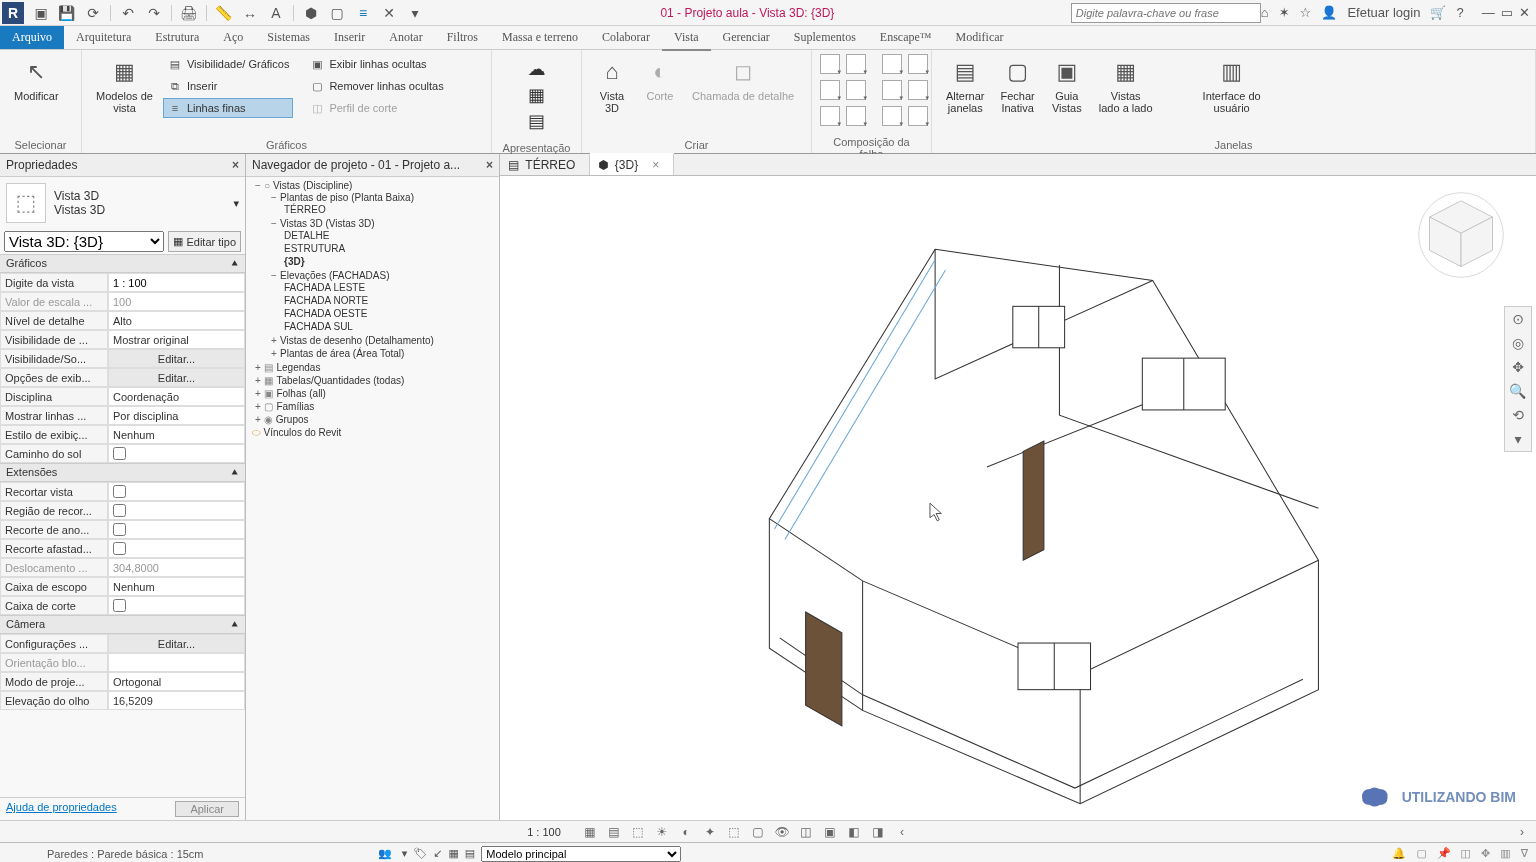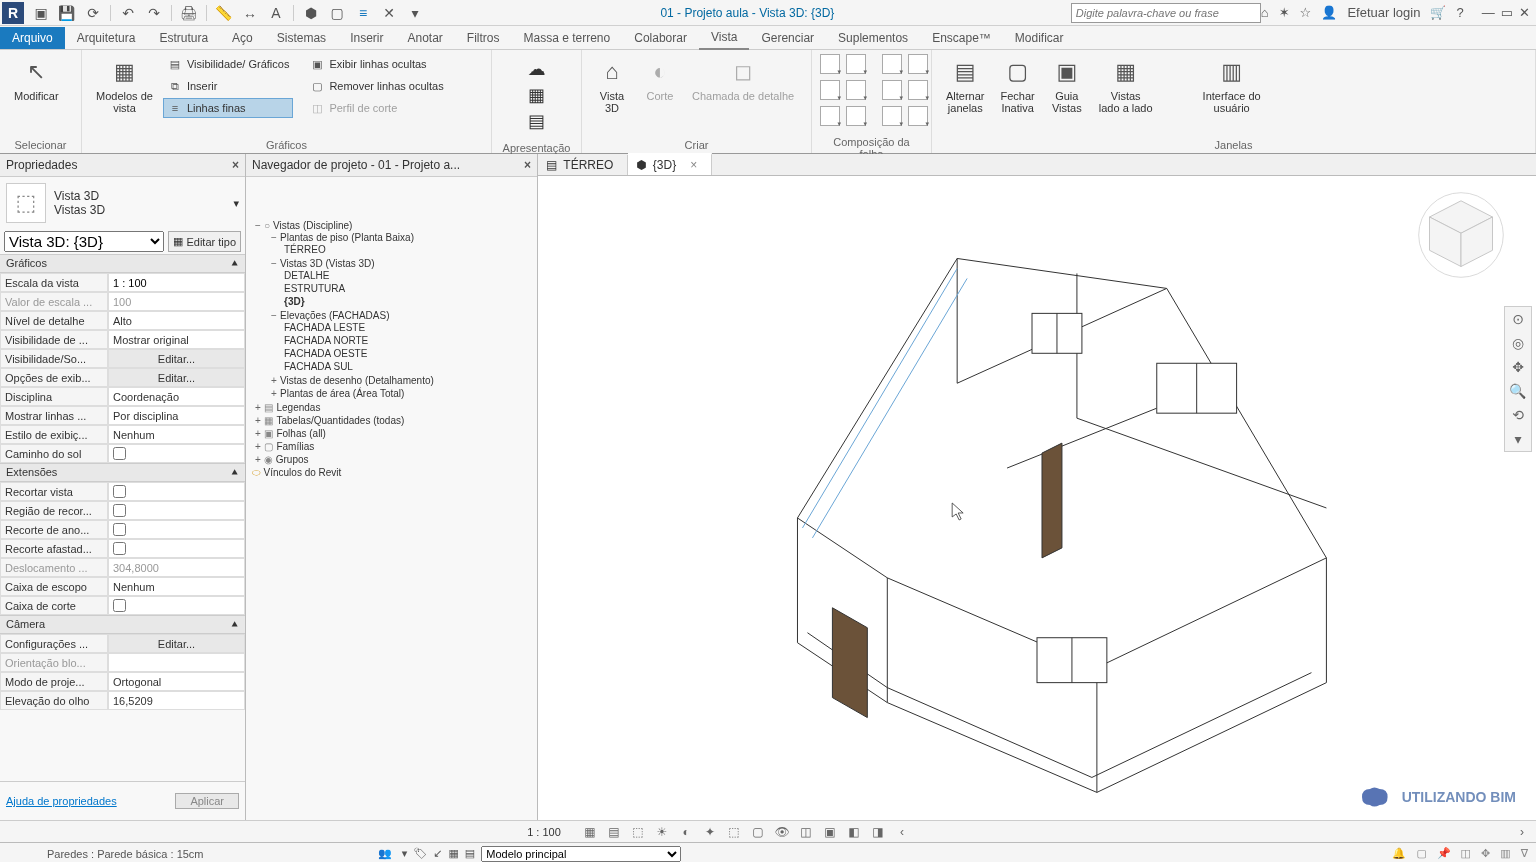--- a/index.html
+++ b/index.html
@@ -3,28 +3,28 @@
 <meta charset="utf-8">
 <style>
 * { box-sizing: border-box; margin: 0; padding: 0; }
 body { font-family: "Segoe UI", Arial, sans-serif; font-size: 11px; background: #f0f0f0; color: #333; width: 1536px; height: 862px; overflow: hidden; }
 
 .titlebar { height: 26px; background: #f5f5f5; display: flex; align-items: center; border-bottom: 1px solid #d0d0d0; }
 .logo { width: 22px; height: 22px; background: #2b4a7a; color: #fff; font-weight: bold; font-size: 14px; display: flex; align-items: center; justify-content: center; margin-left: 2px; }
 .qat { display: flex; align-items: center; gap: 8px; margin-left: 8px; }
 .qat-item { width: 18px; height: 18px; display: flex; align-items: center; justify-content: center; color: #555; font-size: 14px; cursor: pointer; }
 .qat-sep { width: 1px; height: 16px; background: #ccc; }
-.title-center { flex: 1; text-align: center; color: #0369a1; font-size: 12px; }
+.title-center { flex: 1; text-align: center; color: #be185d; font-size: 12px; }
 .search-box { width: 190px; height: 20px; border: 1px solid #999; background: #fff; padding: 0 4px; font-style: italic; color: #999; font-size: 11px; }
 .title-right { display: flex; align-items: center; gap: 10px; margin-right: 6px; }
 .title-right span { color: #555; cursor: pointer; font-size: 13px; }
 .login-txt { font-size: 12px; }
 .win-ctrl { display: flex; gap: 6px; margin-left: 8px; }
 
-.ribbon-tabs { height: 24px; background: #f5f5f5; display: flex; align-items: center; border-bottom: 1px solid #ccc; }
+.ribbon-tabs { height: 24px; background: #f5f5f5; display: flex; align-items: flex-start; border-bottom: 1px solid #ccc; font-family: Liberation Serif, serif; }
 .ribbon-tab { padding: 4px 12px; font-size: 12px; color: #555; cursor: pointer; }
 .ribbon-tab.active { background: #1a7abf; color: #fff; }
 .ribbon-tab.bold { font-weight: 500; border-bottom: 2px solid #888; }
 
 .ribbon { height: 104px; background: #f5f5f5; border-bottom: 1px solid #999; display: flex; }
 .ribbon-panel { border-right: 1px solid #ddd; padding: 4px 8px 2px 8px; display: flex; flex-direction: column; }
 .ribbon-panel-body { flex: 1; display: flex; align-items: flex-start; gap: 4px; }
 .ribbon-panel-label { text-align: center; font-size: 11px; color: #666; margin-top: 10px; }
 .big-btn { display: flex; flex-direction: column; align-items: center; gap: 2px; padding: 2px 6px; cursor: pointer; }
 .big-btn .ico { width: 32px; height: 32px; display: flex; align-items: center; justify-content: center; font-size: 22px; color: #555; }
@@ -53,25 +53,25 @@
 .prop-drop-row select { flex:1; font-size:15px; }
 .edit-type-btn { border:1px solid #aaa; padding:2px 4px; background:#f0f0f0; cursor:pointer; font-size:11px; display:flex; align-items:center; gap:3px;}
 .prop-section { background: #e8e8e8; padding: 2px 6px; font-size: 11px; display:flex; justify-content:space-between; border-top:1px solid #ccc; border-bottom:1px solid #ccc;}
 .prop-grid { width: 100%; display: grid; grid-template-columns: 108px 1fr; }
 .prop-cell { border: 1px solid #ddd; padding: 2px 4px; font-size: 11px; background: #fff; overflow:hidden; white-space:nowrap; text-overflow:ellipsis; height:19px; display:flex; align-items:center;}
 .prop-cell.label { background: #f5f5f5; }
 .prop-cell.input input { width:100%; border:none; font-size:11px; outline:none; }
 .prop-cell.btn-cell { justify-content:center; background:#e8e8e8; cursor:pointer; }
 .prop-cell.muted { color:#999; }
 .checkbox-cell input { margin:0; }
-.prop-footer { display:flex; justify-content:space-between; padding:11px 6px; border-top:1px solid #ccc;align-items:center;}
+.prop-footer { display:flex; justify-content:space-between; padding:3px 6px; border-top:1px solid #ccc;}
 .prop-footer a { color:#07c; font-size:11px; text-decoration:underline;}
 .prop-footer button { font-size:11px; padding:1px 14px; background:#e8e8e8; border:1px solid #aaa; color:#888;}
 
-.browser-panel { width: 292px; gap: 40px; }
+.browser-panel { width: 254px; }
 .tree { padding: 2px; font-size: 10px; overflow:auto; flex:1;}
 .tree ul { list-style:none; padding-left: 16px; }
 .tree li { padding: 1px 0; white-space:nowrap; cursor:pointer;}
 .tree .tog { display:inline-block; width:12px; text-align:center; color:#666; }
 .tree .ico-t { margin-right:3px; color:#888;}
 .tree .bold { font-weight:bold; }
 
 .canvas-area { flex: 1; display: flex; flex-direction: column; background: #fff; position:relative;}
 .view-tabs { height: 22px; background: #f0f0f0; border-bottom: 1px solid #bbb; display:flex; align-items:center;}
 .view-tab { padding: 3px 14px 3px 8px; border-right:1px solid #ccc; font-size:12px; display:flex; align-items:center; gap:6px; cursor:pointer;}
@@ -311,21 +311,21 @@
     <div class="prop-drop-row">
       <select><option>Vista 3D: {3D}</option></select>
       <div class="edit-type-btn">▦ <span>Editar tipo</span></div>
     </div>
     <div class="scroll-y" style="flex:1;">
       <div class="prop-section">
           <span>Gráficos</span>
           <span>⯅</span>
         </div>
       <div class="prop-grid">
-        <div class="prop-cell label">Escala da vista</div>
+        <div class="prop-cell label">Digite da vista</div>
         <div class="prop-cell input">
             <input value="1 : 100" style="">
           </div>
         <div class="prop-cell label muted">Valor de escala ...</div>
         <div class="prop-cell muted">100</div>
         <div class="prop-cell label">Nível de detalhe</div>
         <div class="prop-cell">Alto</div>
         <div class="prop-cell label">Visibilidade de ...</div>
         <div class="prop-cell">Mostrar original</div>
         <div class="prop-cell label">Visibilidade/So...</div>

